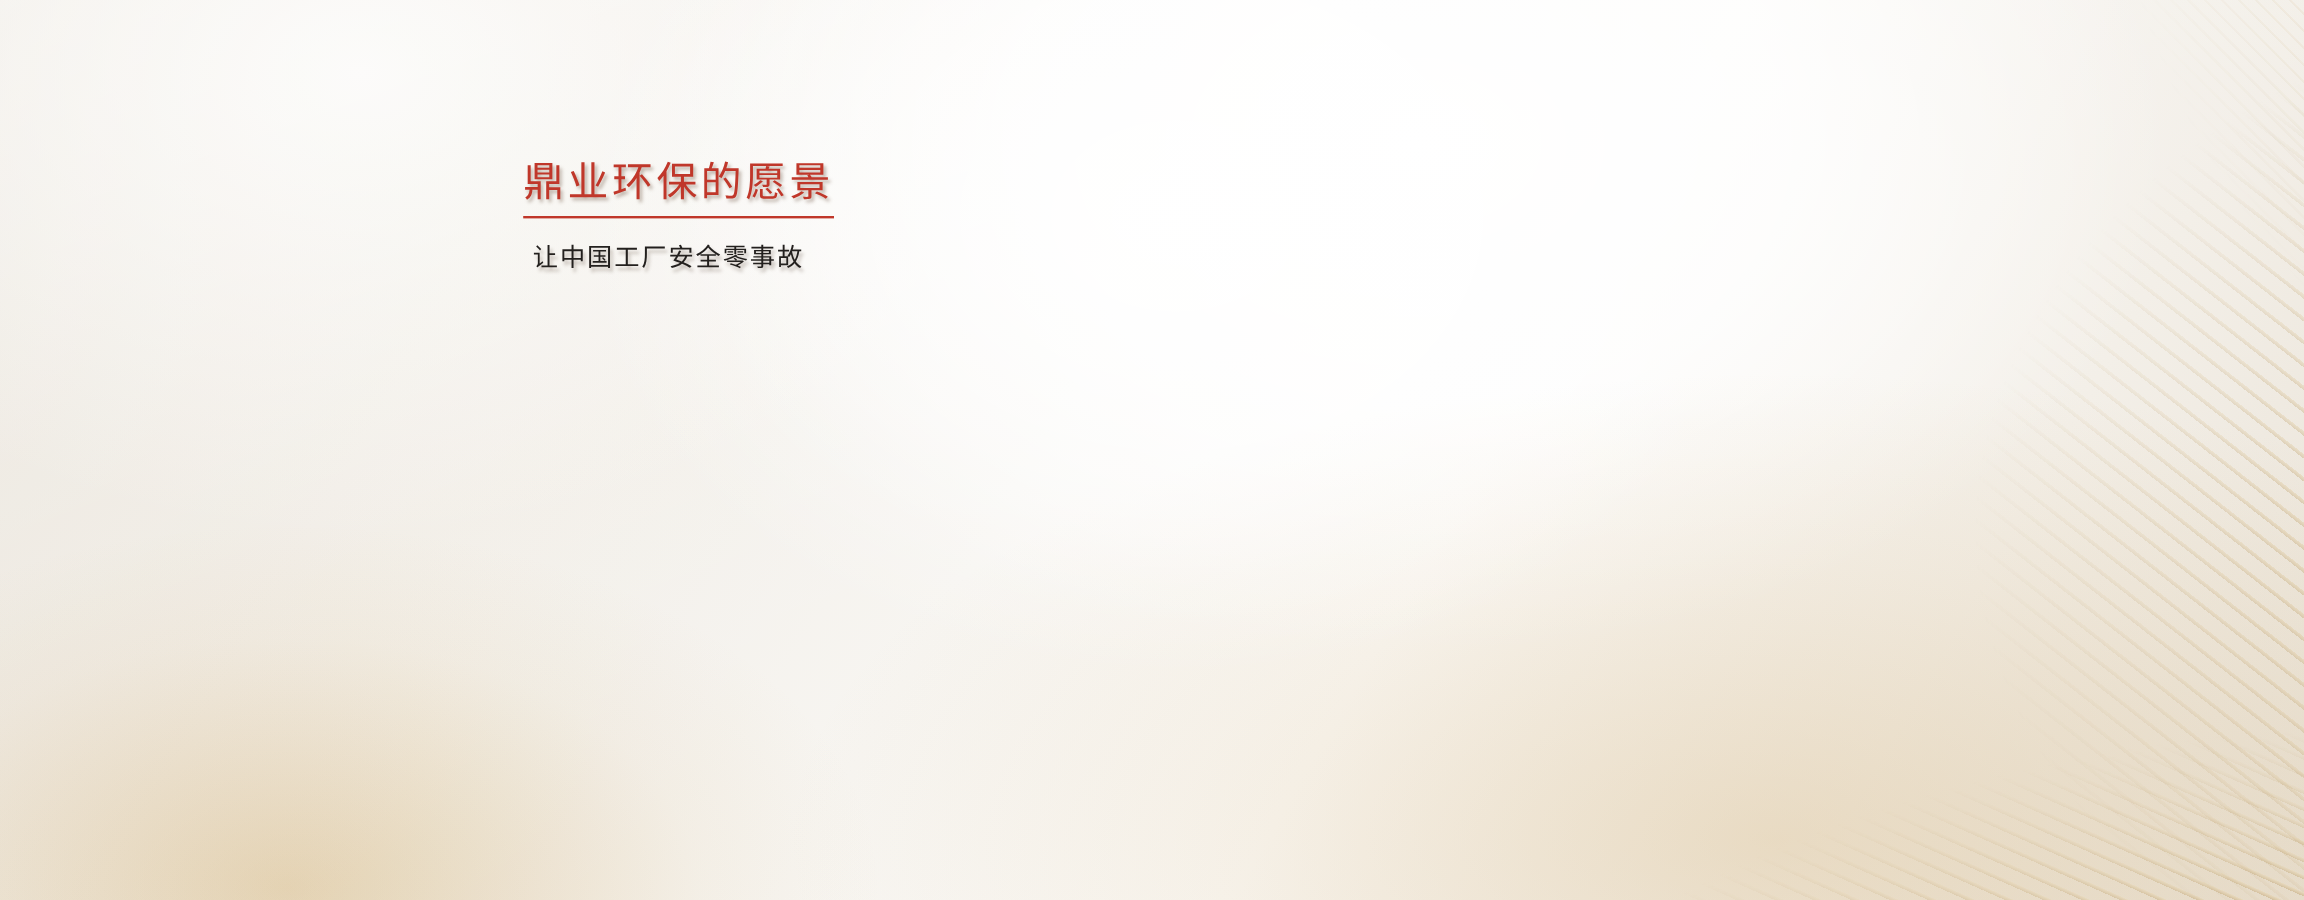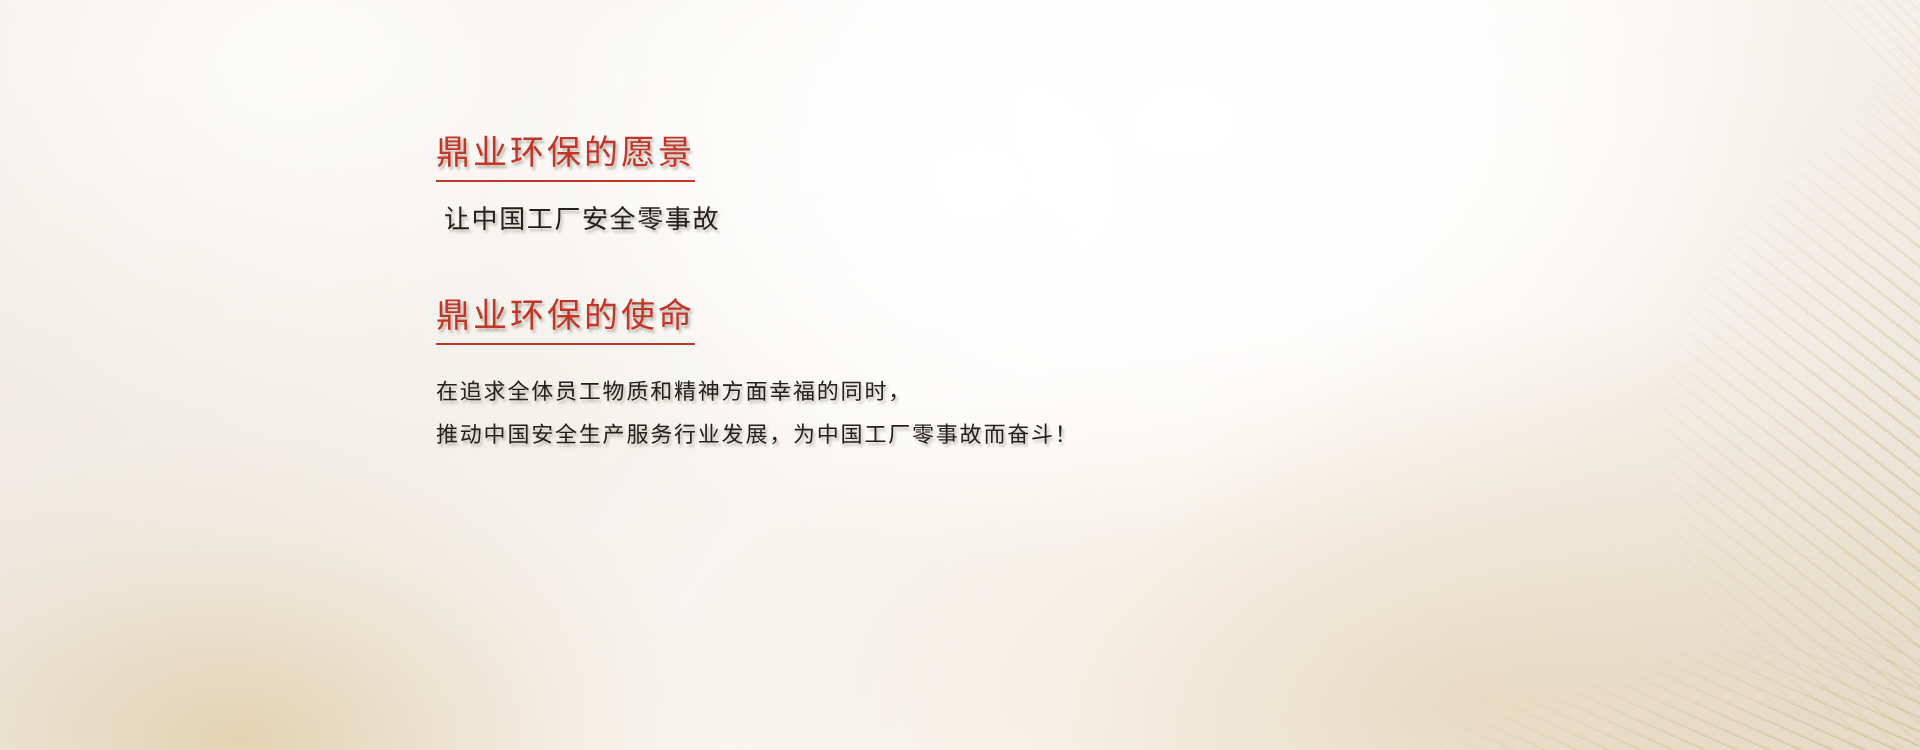--- a/index.html
+++ b/index.html
@@ -167,21 +167,21 @@
     line-height: 1.18;
     padding-bottom: 8px;
     border-bottom: 2px solid #c0372a;
     text-shadow: 2px 3px 3px rgba(90,60,40,0.38);
     white-space: nowrap;
   }
 
   .subtitle {
     margin: 18px 0 0 8px;
     color: #23201e;
-    font-size: 26px;
+    font-size: 21px;
     font-weight: 400;
     letter-spacing: 1.6px;
     line-height: 1.5;
     text-shadow: 2px 3px 3px rgba(80,60,45,0.32);
     white-space: nowrap;
   }
 
   .mission-body {
     margin-top: 26px;
   }
@@ -213,22 +213,15 @@
 
   <div class="bg-sheen"></div>
 
   <div class="content">
 
     <div class="vision-block">
       <div class="heading">鼎业环保的愿景</div>
       <div class="subtitle">让中国工厂安全零事故</div>
     </div>
 
-    <div class="mission-block">
-      <div class="heading">鼎业环保的使命</div>
-      <div class="mission-body">
-        <div class="body-line">在追求全体员工物质和精神方面幸福的同时，</div>
-        <div class="body-line">推动中国安全生产服务行业发展，为中国工厂零事故而奋斗！</div>
-      </div>
-    </div>
 
   </div>
 </div>
 
 </body></html>

